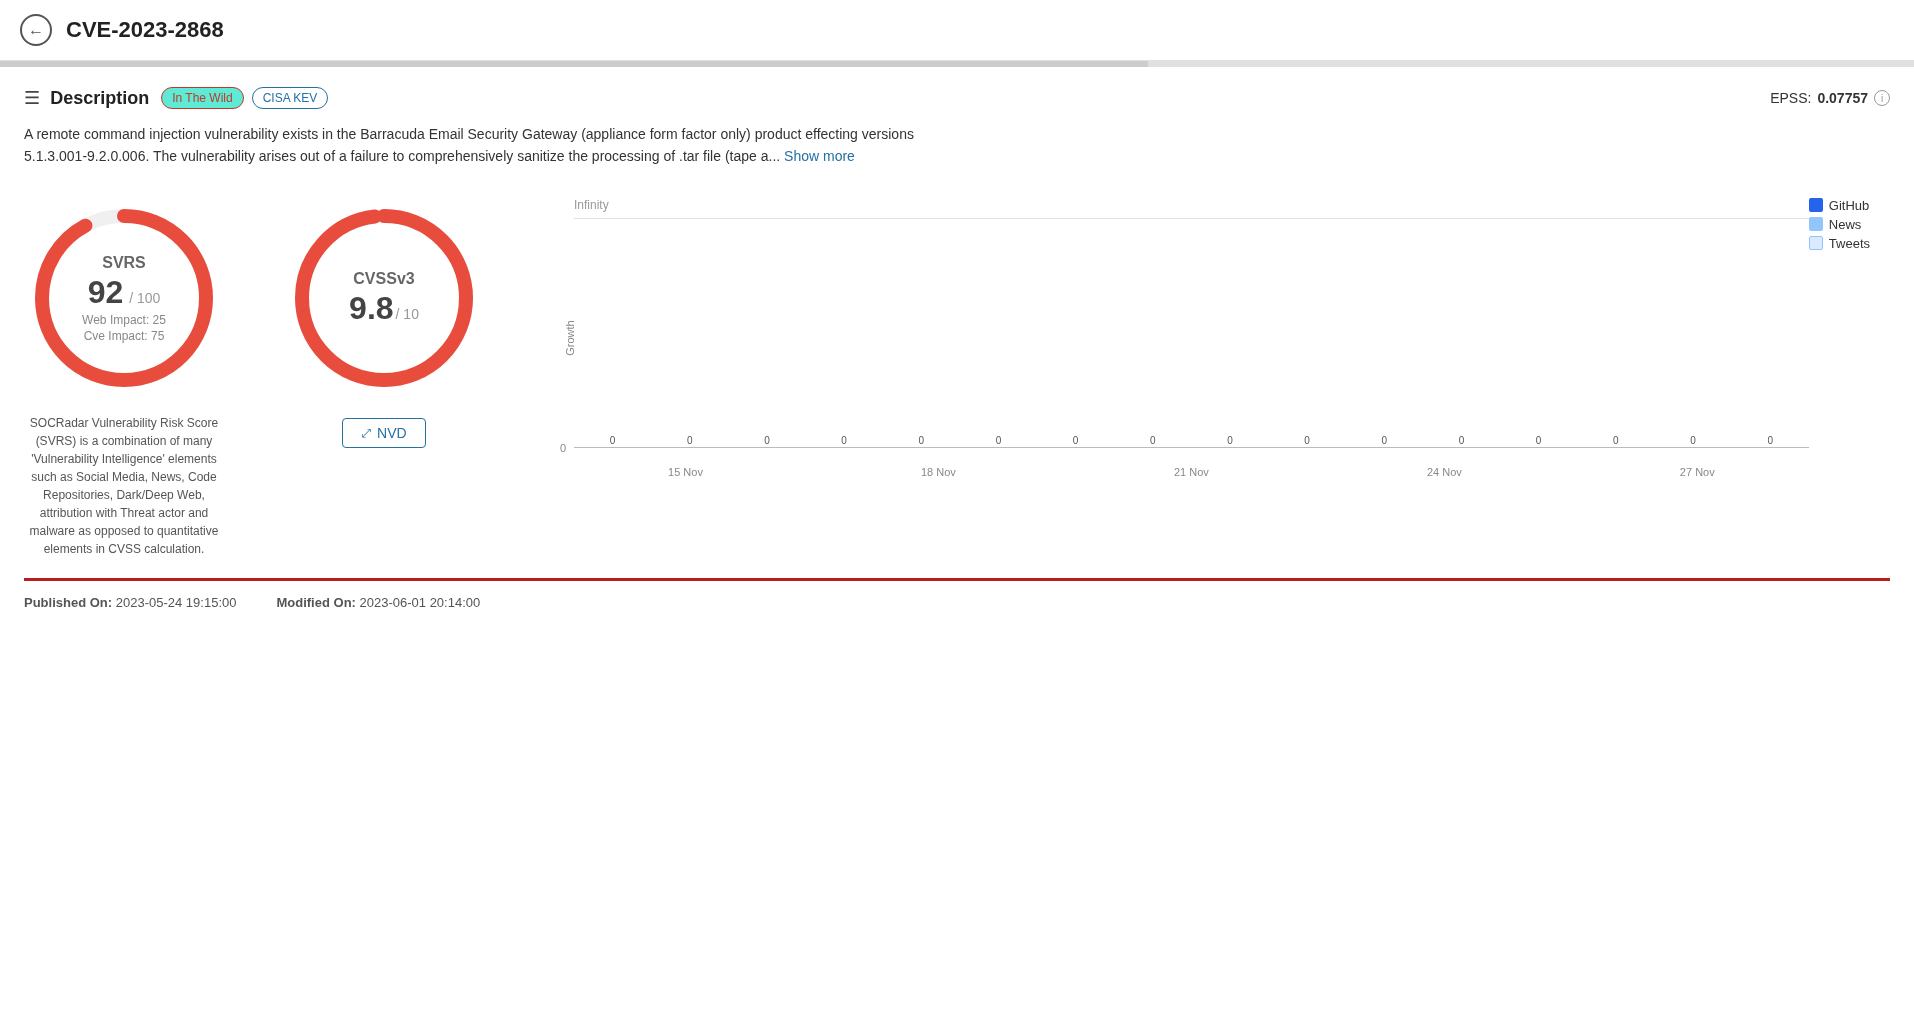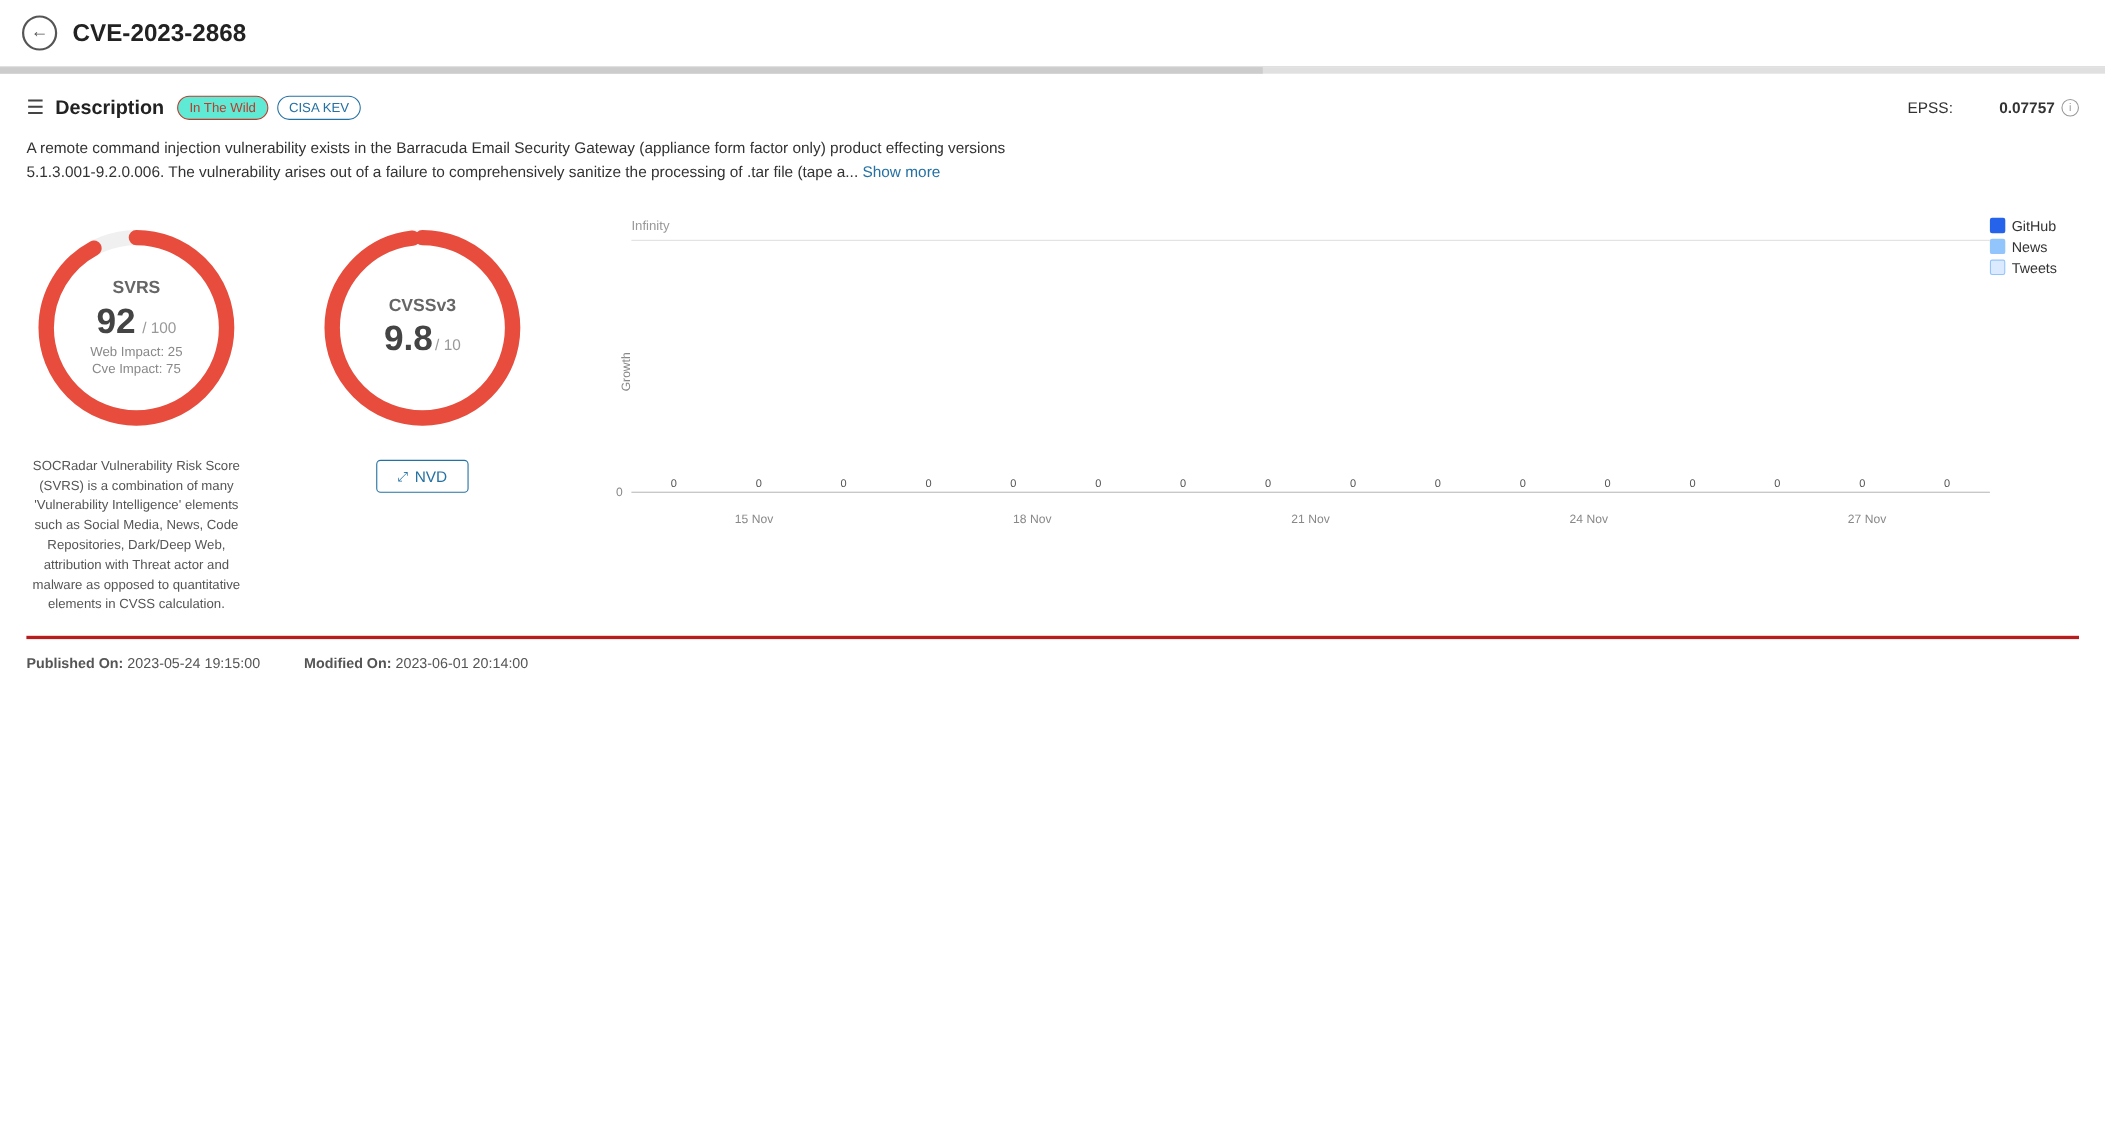--- a/index.html
+++ b/index.html
@@ -33,21 +33,21 @@
     .badge {
       display: inline-block; padding: 3px 10px; border-radius: 12px;
       font-size: 12px; font-weight: 500; margin-right: 8px; border: 1px solid;
     }
     .badge-wild { color: #c0392b; border-color: #c0392b; background: #5eead4; }
     .badge-cisa { color: #2471a3; border-color: #2471a3; background: #fff; }
     .epss-label {
       margin-left: auto; font-size: 14px; color: #333;
       display: flex; align-items: center; gap: 6px;
     }
-    .epss-value { font-weight: 700; margin-left: 36px; }
+    .epss-value { font-weight: 700; }
     .info-icon {
       width: 16px; height: 16px; border-radius: 50%; border: 1px solid #999;
       display: inline-flex; align-items: center; justify-content: center;
       font-size: 10px; color: #999; cursor: pointer;
     }
 
     
     .description-text { font-size: 14px; line-height: 1.6; color: #333; margin-bottom: 6px; max-width: 900px; }
     .show-more { color: #2471a3; cursor: pointer; font-size: 14px; }
 

